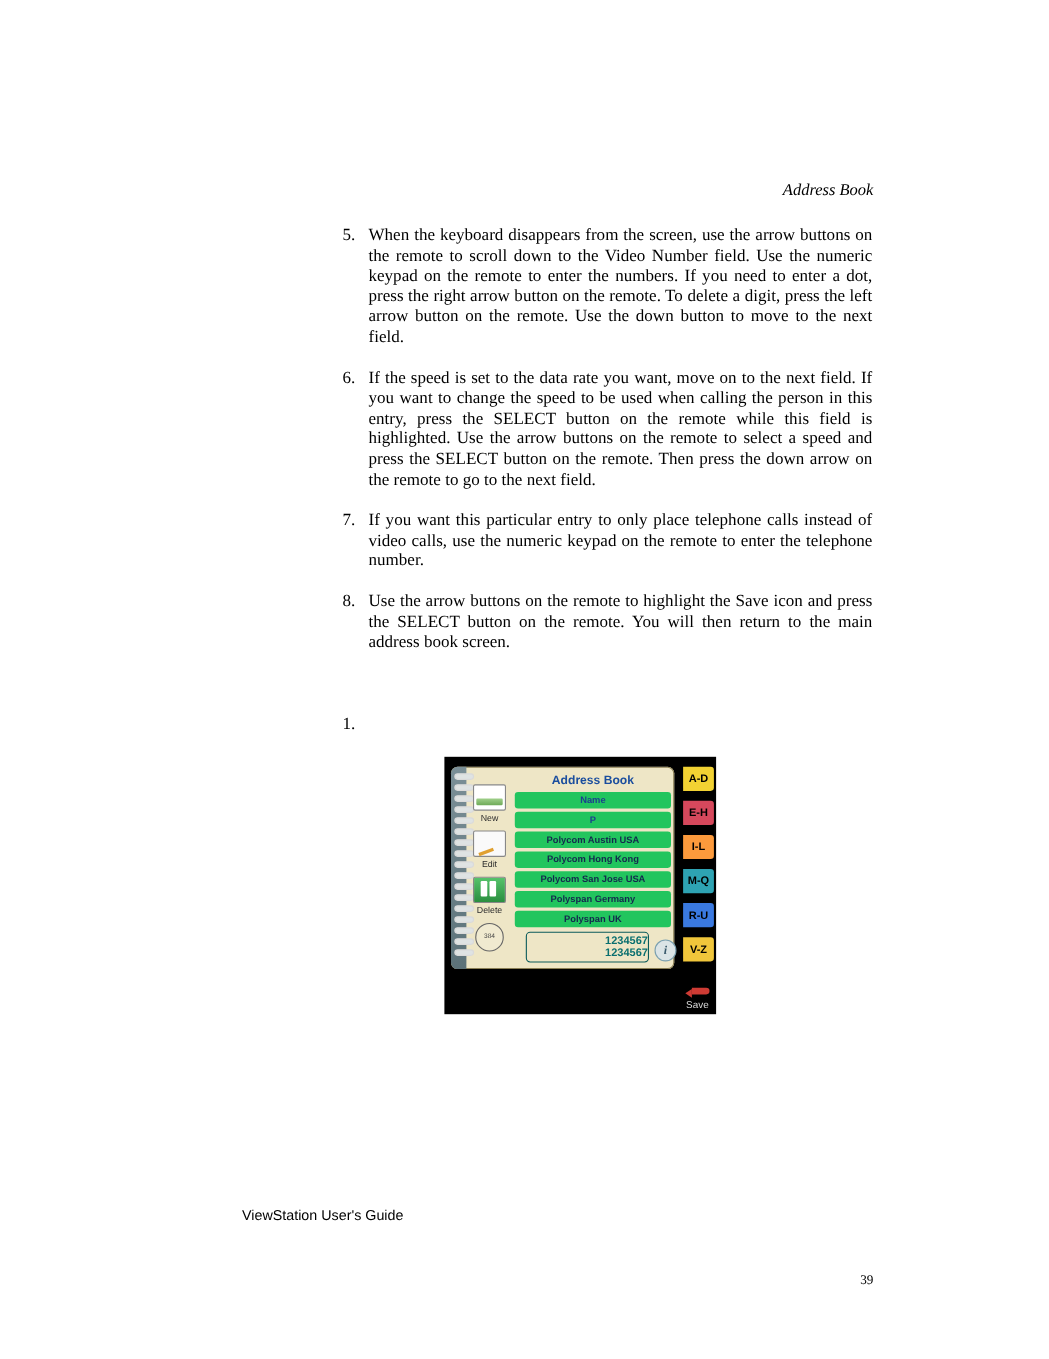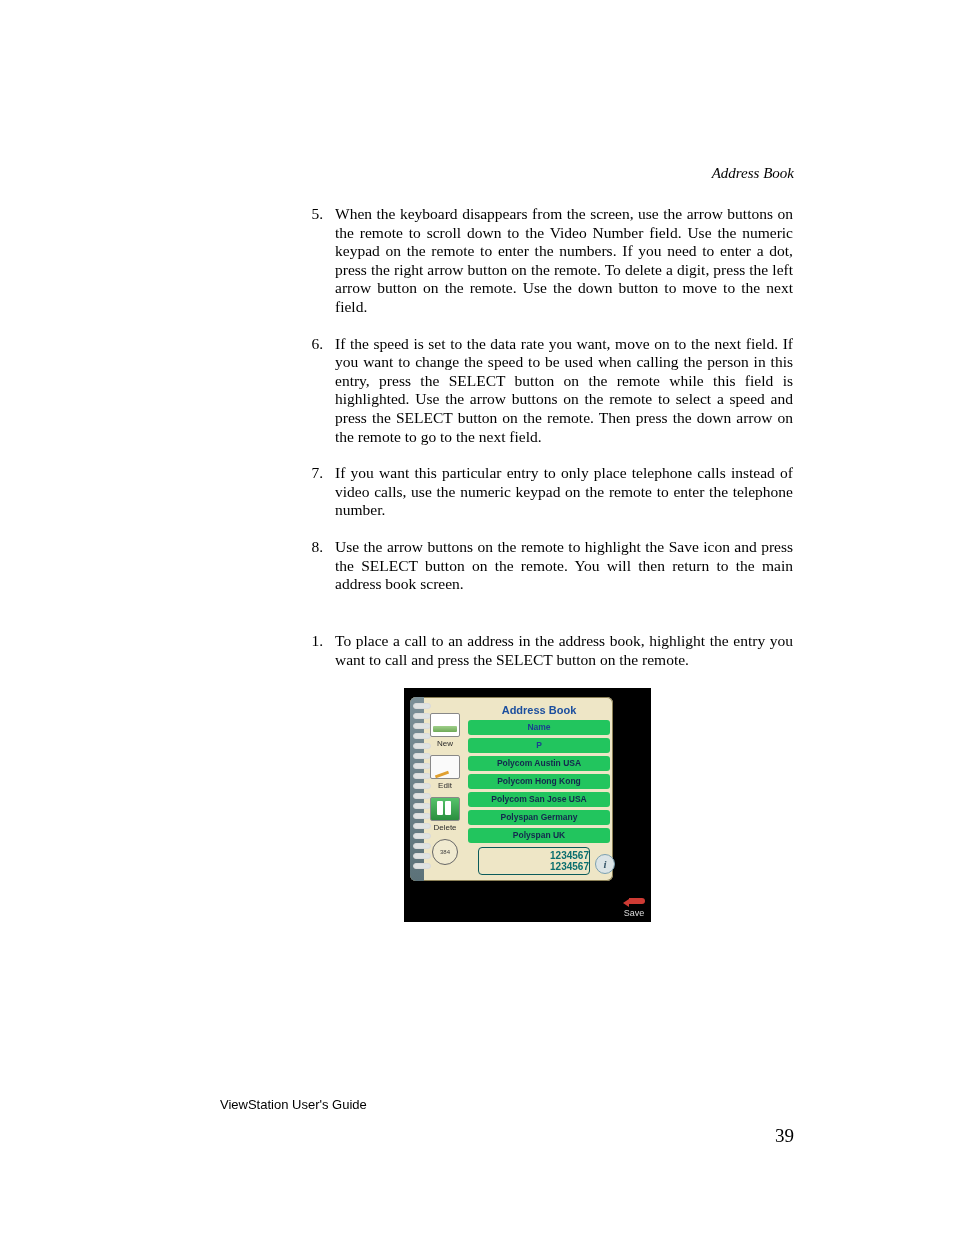--- a/index.html
+++ b/index.html
@@ -74,23 +74,23 @@
   .footer-left {
     position: absolute;
     left: 220px;
     top: 1097px;
     font-family: "Futura", "Trebuchet MS", "Segoe UI", sans-serif;
     font-size: 13px;
   }
   .footer-right {
     position: absolute;
     right: 160px;
-    top: 1125px;
+    top: 1156px;
     font-family: "Times New Roman", serif;
-    font-size: 19px;
+    font-size: 12px;
   }
 
   
   .abshot {
     position: absolute;
     left: 404px;
     top: 688px;
     width: 247px;
     height: 234px;
     background: #000;
@@ -315,21 +315,20 @@
         <span>Use the arrow buttons on the remote to highlight the Save icon and press the SELECT button on the remote. You will then return to the main address book screen.</span>
       </li>
     </ol>
   </div>
 
 
   <div class="content2">
     <ol class="steps">
       <li>
         <span class="num">1.</span>
-        <span>To place a call to an address in the address book, highlight the entry you want to call and press the SELECT button on the remote.</span>
       </li>
     </ol>
   </div>
 
   <div class="abshot">
     <div class="ab-panel">
       <div class="ab-binding">
         <div class="ring" style="top:6px"></div>
           <div class="ring" style="top:16px"></div>
         <div class="ring" style="top:26px"></div>
@@ -369,20 +368,28 @@
         <div class="ab-pill entry">Polyspan Germany</div>
         <div class="ab-pill entry">Polyspan UK</div>
         <div class="ab-numbers">
           <div>1234567</div>
           <div>1234567</div>
           <div class="ab-infoicon">i</div>
         </div>
       </div>
     </div>
 
+    <div class="ab-tabs">
+      <div class="ab-tab t-ad">A-D</div>
+      <div class="ab-tab t-eh">E-H</div>
+      <div class="ab-tab t-il">I-L</div>
+      <div class="ab-tab t-mq">M-Q</div>
+      <div class="ab-tab t-ru">R-U</div>
+      <div class="ab-tab t-vz">V-Z</div>
+    </div>
 
     <div class="ab-menu">
       <div class="arrow"></div>
       <div>Save</div>
     </div>
   </div>
 
   <div class="footer-left">ViewStation User's Guide</div>
   <div class="footer-right">39</div>
 

